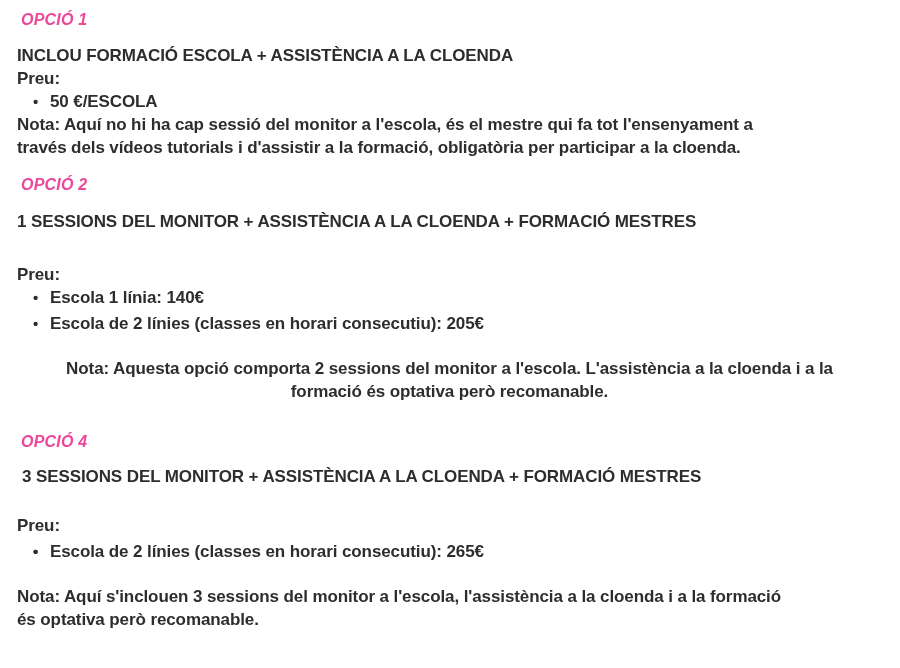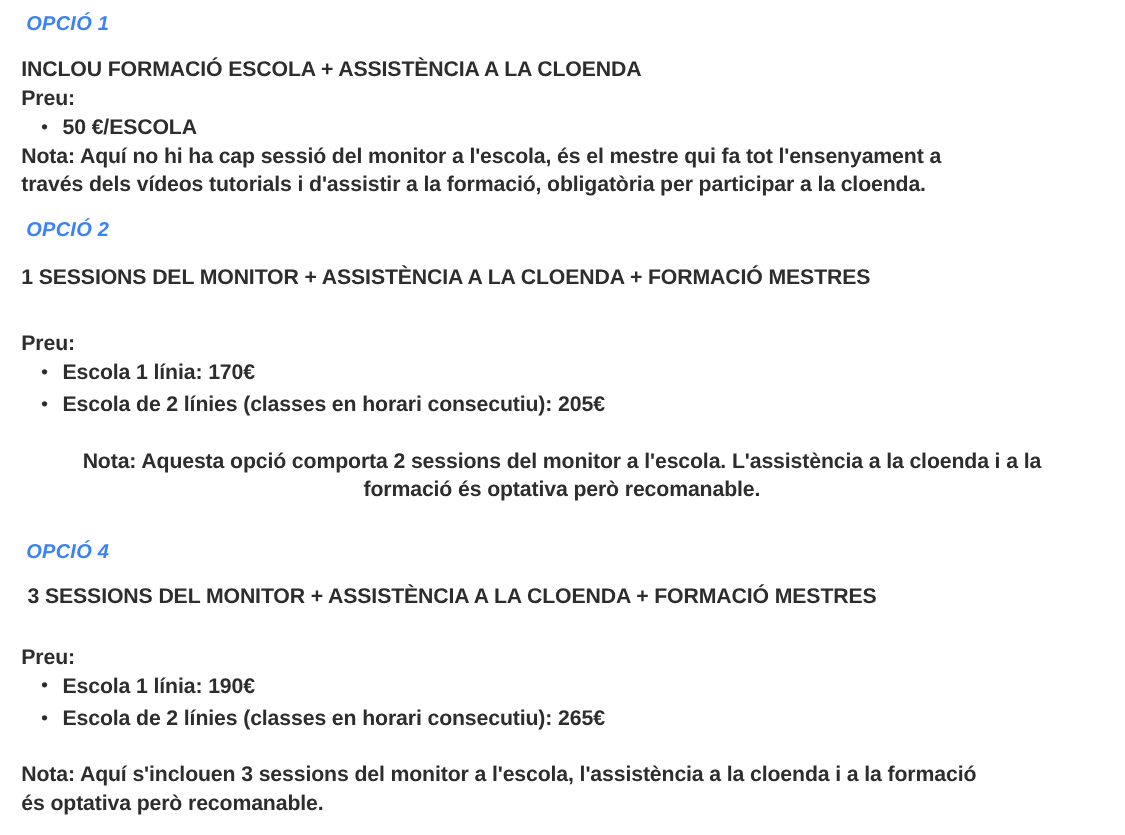--- a/index.html
+++ b/index.html
@@ -9,21 +9,21 @@
     font-family:"Liberation Sans", sans-serif;
     font-weight:700;
     font-size:17px;
     line-height:23px;
     color:#2d2d2d;
     letter-spacing:-0.1px;
   }
   .page { width:900px; height:668px; padding:8px 18px 0 17px; background:#ffffff; }
 
   .opcio {
-    color:#3b82f6;
+    color:#ec4899;
     font-style:italic;
     font-size:16px;
     line-height:23px;
     padding-left:4px;
     letter-spacing:0.2px;
   }
   .hline { line-height:23px; }
   .preu  { line-height:23px; }
 
   ul.price-list { list-style:none; margin:0; padding:0 0 0 16px; }
@@ -70,41 +70,40 @@
     </div>
   </section>
 
   <section class="s2">
     <div class="opcio">OPCIÓ 2</div>
     <div class="hline">1 SESSIONS DEL MONITOR + ASSISTÈNCIA A LA CLOENDA + FORMACIÓ MESTRES</div>
     <div class="preu">Preu:</div>
     <ul class="price-list">
       <li>
         <span class="bullet">•</span>
-        <span>Escola 1 línia: 170€</span>
+        <span>Escola 1 línia: 140€</span>
       </li>
       <li>
         <span class="bullet">•</span>
         <span>Escola de 2 línies (classes en horari consecutiu): 205€</span>
       </li>
     </ul>
     <div class="note">
       <div>Nota: Aquesta opció comporta 2 sessions del monitor a l'escola. L'assistència a la cloenda i a la</div>
       <div>formació és optativa però recomanable.</div>
     </div>
   </section>
 
   <section class="s3">
     <div class="opcio">OPCIÓ 4</div>
     <div class="hline">3 SESSIONS DEL MONITOR + ASSISTÈNCIA A LA CLOENDA + FORMACIÓ MESTRES</div>
     <div class="preu">Preu:</div>
     <ul class="price-list">
       <li>
         <span class="bullet">•</span>
-        <span>Escola 1 línia: 190€</span>
       </li>
       <li>
         <span class="bullet">•</span>
         <span>Escola de 2 línies (classes en horari consecutiu): 265€</span>
       </li>
     </ul>
     <div class="note">
       <div>Nota: Aquí s'inclouen 3 sessions del monitor a l'escola, l'assistència a la cloenda i a la formació</div>
       <div>és optativa però recomanable.</div>
     </div>

